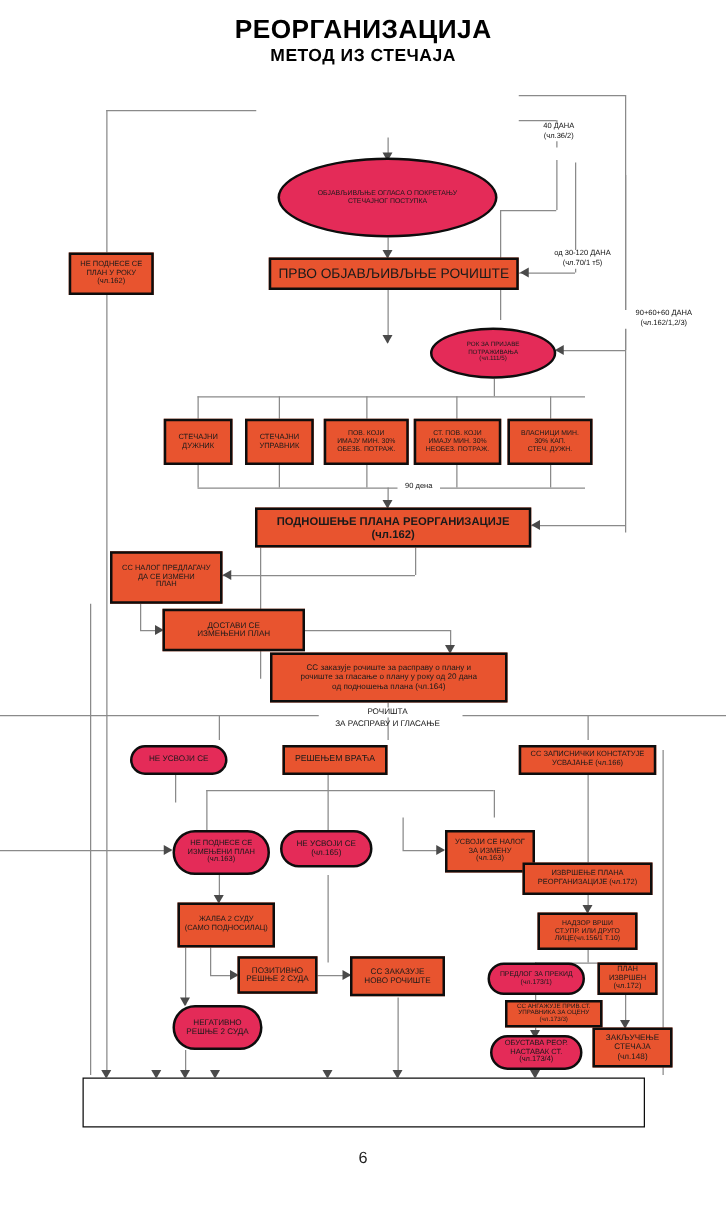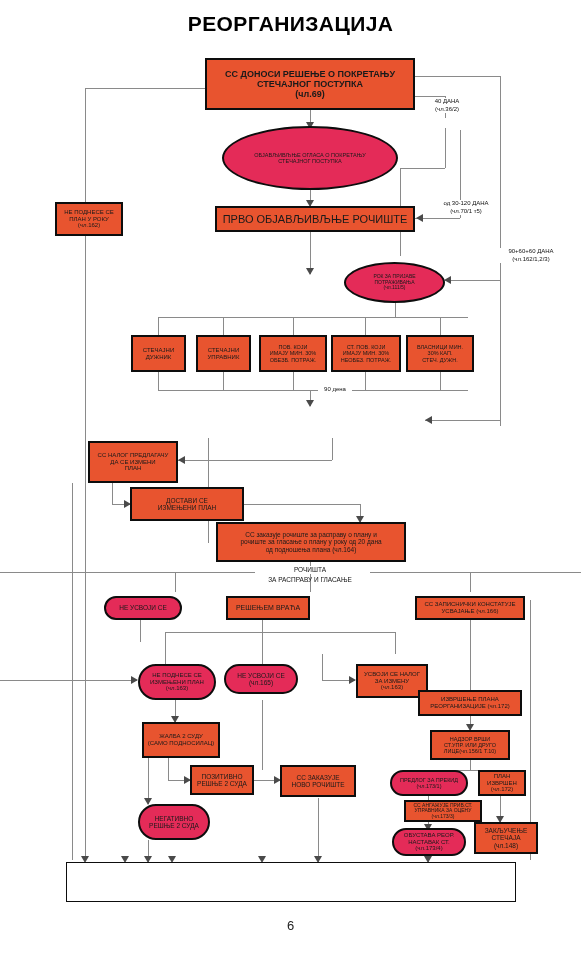--- a/index.html
+++ b/index.html
@@ -115,20 +115,21 @@
   .t11 { font-size: 11px; }
   .t21 { font-size: 21px; }
   .bold { font-weight: bold; }
 </style>
 </head>
 <body>
 
 <div id="page">
 
   <div id="title1" class="title-main t21">РЕОРГАНИЗАЦИЈА</div>
+  <div id="title2" class="title-main">МЕТОД ИЗ СТЕЧАЈА</div>
 
   <div class="ln lnv" style="left:310px; top:110px; height:18px;"></div>
 
   <div class="ln lnh" style="left:85px;  top:88px;  width:120px;"></div>
   <div class="ln lnv" style="left:85px;  top:88px;  height:114px;"></div>
 
   <div class="ln lnh" style="left:415px; top:76px;  width:85px;"></div>
   <div class="ln lnv" style="left:500px; top:76px;  height:350px;"></div>
   <div class="ln lnh" style="left:415px; top:96px;  width:30px;"></div>
   <div class="ln lnv" style="left:445px; top:96px;  height:22px;"></div>
@@ -265,23 +266,20 @@
   <div class="elabel" style="left:424px; top:98px;  width:46px;">40 ДАНА
 (чл.36/2)</div>
   <div class="elabel" style="left:438px; top:200px; width:56px;">од 30-120 ДАНА
 (чл.70/1 т5)</div>
   <div class="elabel" style="left:500px; top:248px; width:62px;">90+60+60 ДАНА
 (чл.162/1,2/3)</div>
   <div class="elabel" style="left:318px; top:386px; width:34px;">90 дена</div>
   <div class="elabel" style="left:284px; top:566px; width:52px; font-size:6.5px;">РОЧИШТА</div>
   <div class="elabel nobg" style="left:249px; top:576px; width:122px; font-size:6.5px;">ЗА РАСПРАВУ И ГЛАСАЊЕ</div>
 
-  <div class="node rect t9 bold" style="left:205px; top:58px; width:210px; height:52px;">СС ДОНОСИ РЕШЕЊЕ О ПОКРЕТАЊУ
-СТЕЧАЈНОГ ПОСТУПКА
-(чл.69)</div>
 
   <div class="node ell t55" style="left:222px; top:126px; width:176px; height:64px;">ОБЈАВЉИВЉЊЕ ОГЛАСА О ПОКРЕТАЊУ
 СТЕЧАЈНОГ ПОСТУПКА</div>
 
   <div class="node rect t11" style="left:215px; top:206px; width:200px; height:26px;">ПРВО ОБЈАВЉИВЉЊЕ РОЧИШТЕ</div>
 
   <div class="node rect t6" style="left:55px;  top:202px; width:68px;  height:34px;">НЕ ПОДНЕСЕ СЕ
 ПЛАН У РОКУ
 (чл.162)</div>
 
@@ -296,20 +294,22 @@
   <div class="node rect t55" style="left:259px; top:335px; width:68px; height:37px;">ПОВ. КОЈИ
 ИМАЈУ МИН. 30%
 ОБЕЗБ. ПОТРАЖ.</div>
   <div class="node rect t55" style="left:331px; top:335px; width:70px; height:37px;">СТ. ПОВ. КОЈИ
 ИМАЈУ МИН. 30%
 НЕОБЕЗ. ПОТРАЖ.</div>
   <div class="node rect t55" style="left:406px; top:335px; width:68px; height:37px;">ВЛАСНИЦИ МИН.
 30% КАП.
 СТЕЧ. ДУЖН.</div>
 
+  <div class="node rect t9 bold" style="left:204px; top:406px; width:221px; height:32px;">ПОДНОШЕЊЕ ПЛАНА РЕОРГАНИЗАЦИЈЕ
+(чл.162)</div>
 
   <div class="node rect t6" style="left:88px;  top:441px; width:90px;  height:42px;">СС НАЛОГ ПРЕДЛАГАЧУ
 ДА СЕ ИЗМЕНИ
 ПЛАН</div>
 
   <div class="node rect t65" style="left:130px; top:487px; width:114px; height:34px;">ДОСТАВИ СЕ
 ИЗМЕЊЕНИ ПЛАН</div>
 
   <div class="node rect t65" style="left:216px; top:522px; width:190px; height:40px;">СС заказује рочиште за расправу о плану и
 рочиште за гласање о плану у року од 20 дана

